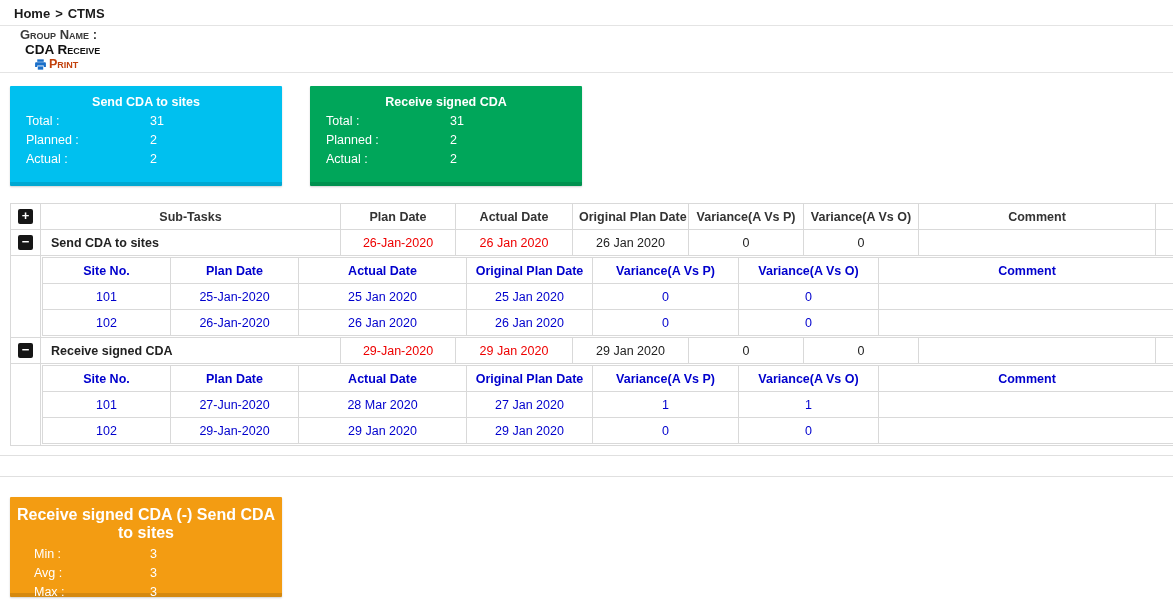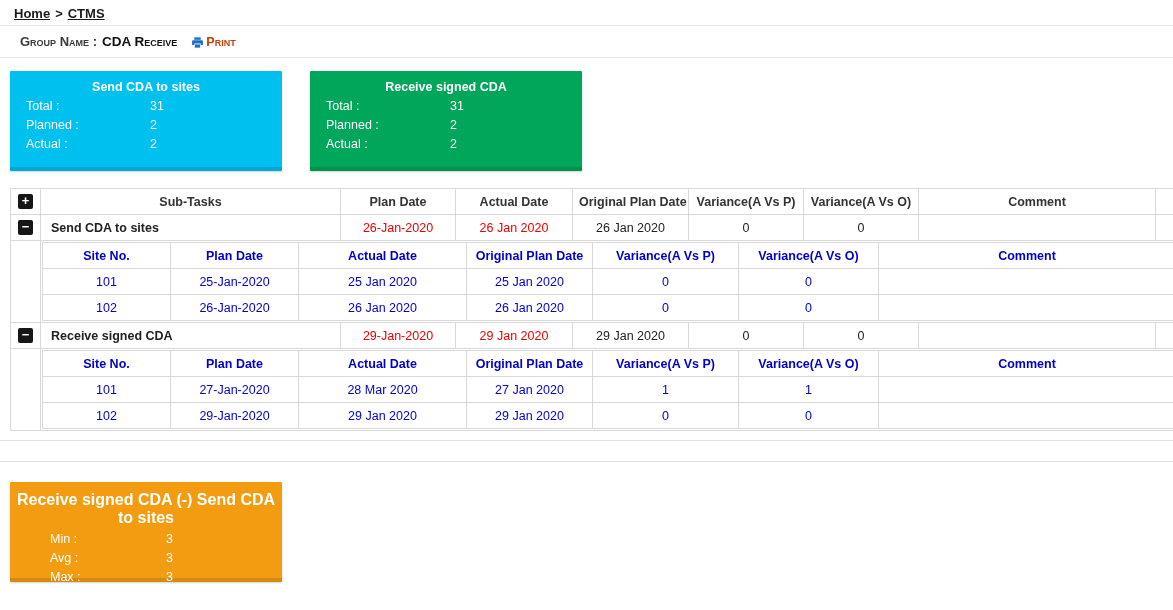--- a/index.html
+++ b/index.html
@@ -2,42 +2,42 @@
 <html><head>
 <meta charset="utf-8">
 <style>
   * { box-sizing: border-box; margin: 0; padding: 0; }
   html, body { width: 1173px; height: 610px; overflow: hidden; background: #fff;
     font-family: "Liberation Sans", sans-serif; font-size: 13px; color: #222; }
 
   
   .breadcrumb { padding: 6px 14px 4px 14px; font-weight: bold; font-size: 13px; color: #1a1a1a; }
   .breadcrumb .sep { margin: 0 5px; }
-  .breadcrumb .crumb { cursor: pointer; text-decoration: underline; }
+  .breadcrumb .crumb { cursor: pointer; }
 
   
   .group-bar { border-top: 1px solid #e4e4e4; border-bottom: 1px solid #e4e4e4;
-    padding: 8px 20px; display: flex; align-items: flex-end; }
+    padding: 1px 20px; display: flex; align-items: flex-start; flex-direction: column; }
   .group-label { font-variant: small-caps; color: #3a3a3a; font-weight: 600; font-size: 13px; }
   .group-value { font-variant: small-caps; font-weight: bold; color: #111; margin-left: 5px; font-size: 13.5px; }
   .print-btn { display: inline-flex; align-items: center; gap: 2px; margin-left: 14px;
     color: #1a6fc9; cursor: pointer; }
   .print-label { font-variant: small-caps; font-weight: 600; font-size: 12.5px; color: #c2410c; }
 
   
   .cards-row { display: flex; gap: 28px; padding-left: 10px; margin-top: 13px; }
   .card { width: 272px; height: 100px; color: #fff; border-radius: 1px;
     border-bottom: 4px solid rgba(0,0,0,0.12); box-shadow: 0 1px 2px rgba(0,0,0,0.18); }
   .card.cyan { background: #00c0ef; }
   .card.green { background: #00a65a; }
   .card.orange { background: #f39c12; }
   .card-title { text-align: center; font-weight: bold; font-size: 12.5px; padding-top: 9px; }
   .card.orange .card-title { font-size: 16px; }
   .card-row { display: flex; font-size: 12.5px; margin-top: 5px; padding-left: 16px; line-height: 14px; }
-  .card.orange .card-row { padding-left: 40px; }
+  .card.orange .card-row { padding-left: 24px; }
   .card-row .lbl { width: 124px; }
   .card.orange .card-row .lbl { width: 116px; }
 
   
   .main-table { border-collapse: collapse; width: 1163px; margin-left: 10px; margin-top: 17px;
     font-size: 12.5px; table-layout: fixed; }
   .main-table th, .main-table td { border: 1px solid #d9d9d9; height: 26px; padding: 3px 6px;
     text-align: center; vertical-align: middle; overflow: hidden; white-space: nowrap; }
   .main-table th { font-weight: bold; color: #333; }
   .task-name { text-align: left !important; font-weight: bold; color: #222; padding-left: 10px !important; }
@@ -225,21 +225,21 @@
           <th>Site No.</th>
           <th>Plan Date</th>
           <th>Actual Date</th>
           <th>Original Plan Date</th>
           <th>Variance(A Vs P)</th>
           <th>Variance(A Vs O)</th>
           <th>Comment</th>
         </tr>
         <tr>
           <td>101</td>
-          <td>27-Jan-2020</td>
+          <td>27-Jun-2020</td>
           <td>28 Mar 2020</td>
           <td>27 Jan 2020</td>
           <td>1</td>
           <td>1</td>
           <td></td>
         </tr>
         <tr>
           <td>102</td>
           <td>29-Jan-2020</td>
           <td>29 Jan 2020</td>

